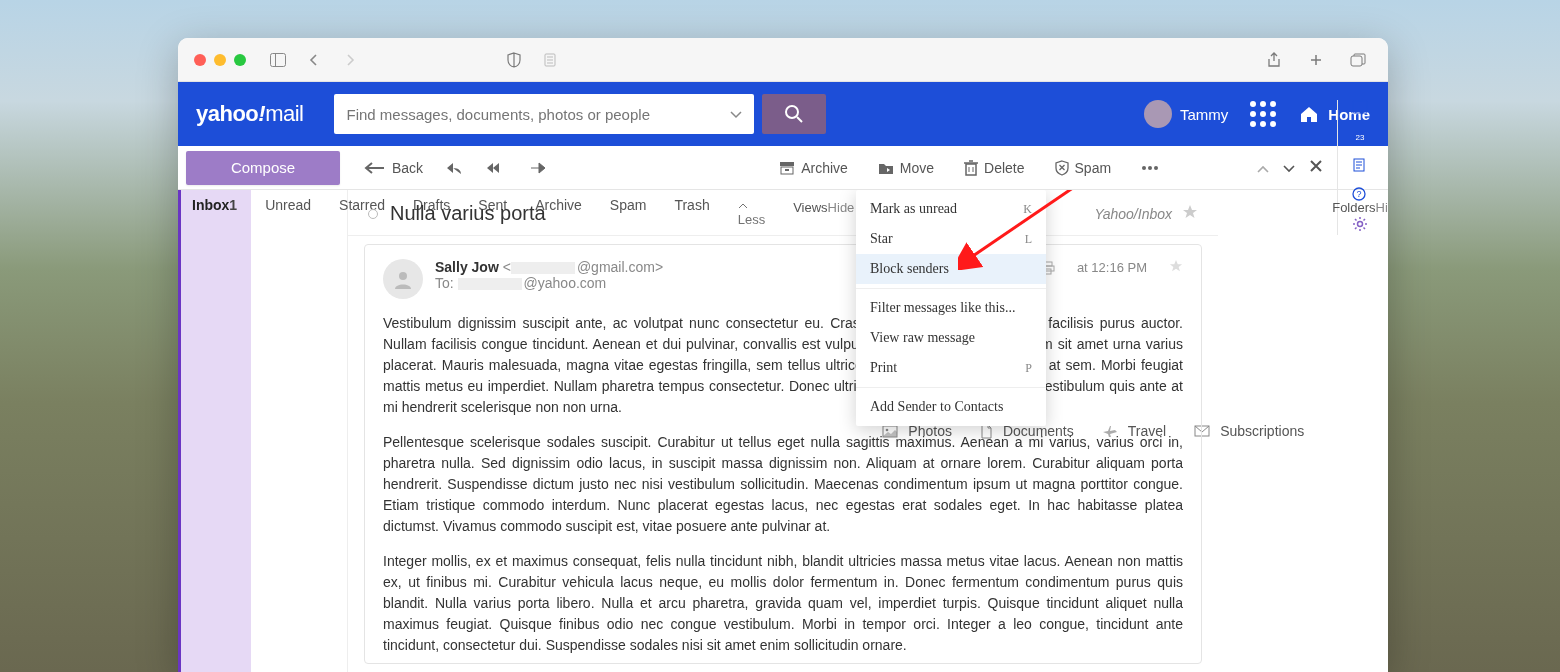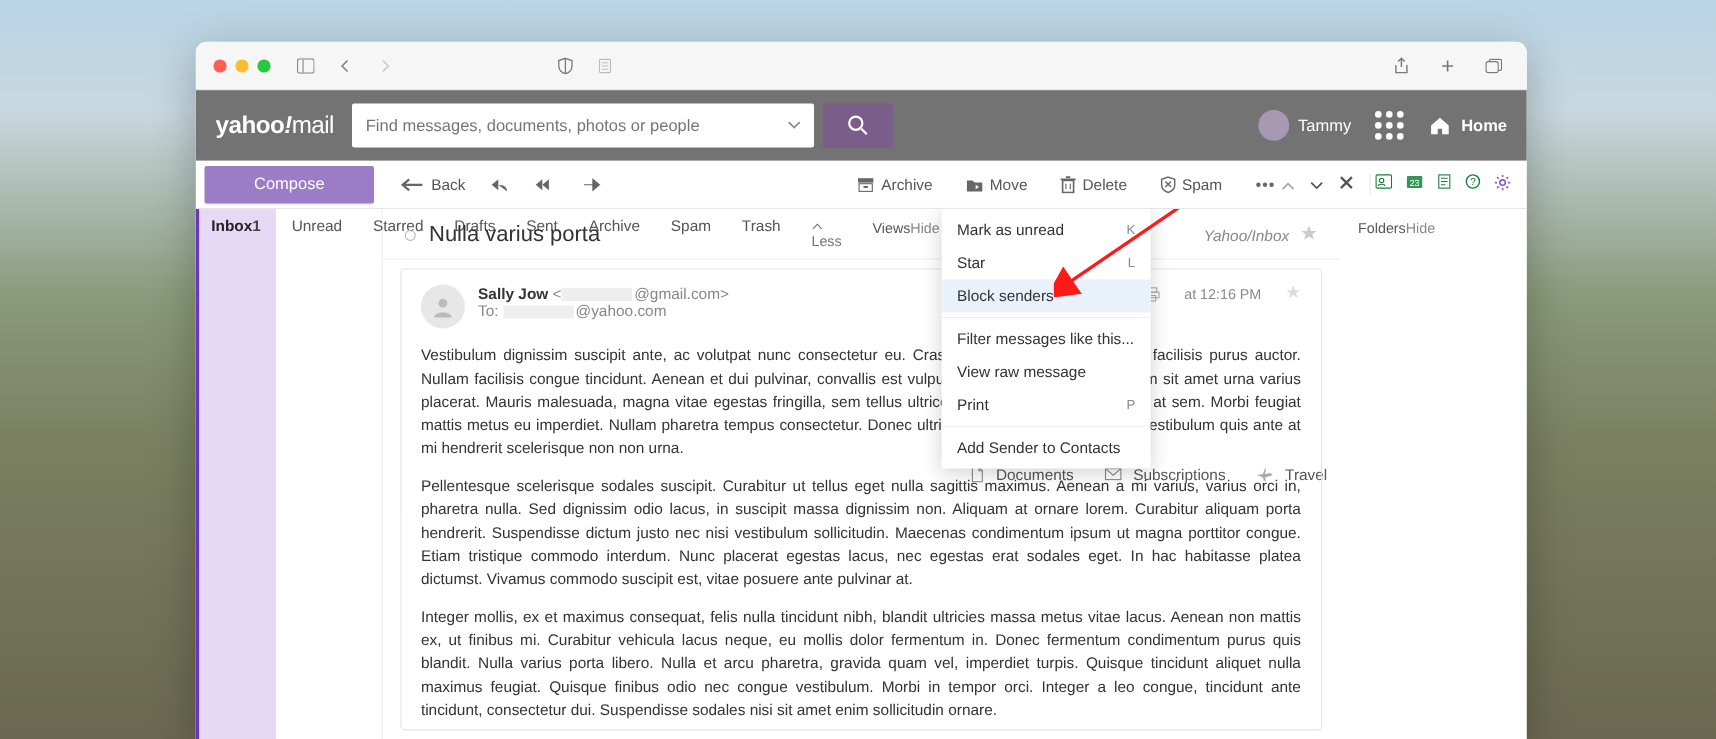--- a/index.html
+++ b/index.html
@@ -52,29 +52,29 @@
     gap:6px;
     color:#777;
     font-size:13px;
   }
   .tb-right { margin-left:auto; display:flex; gap:14px; }
   .tb-icon { color:#7a7a7a; }
 
   
   .yheader {
     height: 64px;
-    background: #737373;
+    background: #1d4ed8;
     display:flex;
     align-items:center;
     padding: 0 18px;
     gap: 12px;
   }
   .logo { color:#fff; font-size:22px; font-weight:700; letter-spacing:-0.5px; }
   .logo .bang { font-style:italic; }
-  .searchwrap { display:flex; margin-left: 5px; }
+  .searchwrap { display:flex; margin-left: 19px; }
   .searchbox {
     width: 420px; height: 40px;
     background:#fff;
     display:flex; align-items:center;
     padding: 0 12px;
     border-radius:2px;
   }
   .searchbox input {
     border:none; outline:none; flex:1; font-size:15px; color:#555;
   }
@@ -110,21 +110,21 @@
     display:flex; align-items:center; justify-content:center;
     box-shadow:0 1px 2px rgba(0,0,0,0.08);
   }
   .ytb-mid {
     display:flex; align-items:center; gap:10px; padding-left:10px;
   }
   .ytb-btn { display:flex; align-items:center; gap:6px; padding:4px 6px; color:#555; }
   .ytb-ic { color:#666; }
   .ytb-actions { display:flex; align-items:center; gap:18px; margin-left:220px; }
   .ytb-nav { margin-left:auto; display:flex; align-items:center; gap:14px; padding-right:10px; color:#777; }
-  .ytb-small-icons { display:flex; gap:12px; color:#15803d; border-left:1px solid #e5e5e5; padding-left:4px;}
+  .ytb-small-icons { display:flex; gap:12px; color:#1d4ed8; border-left:1px solid #e5e5e5; padding-left:14px;flex-direction:column;}
   .ytb-small-icons .gear { color:#8561c5; }
 
   
   .ymain {
     flex:1; display:flex; overflow:hidden;
   }
   .sidebar {
     width:170px; border-right:1px solid #eee; font-size:14px; color:#555;
     display:flex; flex-direction:row;
   }
@@ -169,21 +169,21 @@
     top:0px;
     left:508px;
     width:190px;
     background:#fff;
     box-shadow:0 4px 18px rgba(0,0,0,0.18);
     border-radius:2px;
     z-index:10;
     padding:4px 0;
     font-size:14px; color:#333;
   }
-  .dd-item { padding:7px 14px; display:flex; justify-content:space-between; align-items:center;}
+  .dd-item { padding:7px 14px; display:flex; justify-content:space-between; align-items:center;font-family:Liberation Serif, serif;}
   .dd-item.hover { background:#e9f2fb; }
   .dd-sep { height:1px; background:#eee; margin:4px 0; }
   .dd-key { color:#888; font-size:12px; }
 
   
   .arrow {
     position:absolute;
     top:-30px;
     left:610px;
     z-index:11;
@@ -443,38 +443,46 @@
             <path d="M1 6 L5 2 L9 6" fill="none" stroke="currentColor"></path>
           </svg>
         <span>Less</span>
       </div>
 
       <div class="section-h">
         <span>Views</span>
         <span style="color:#888">Hide</span>
       </div>
       <div class="view">
+        <svg width="16" height="13" viewBox="0 0 16 13">
+            <rect x="1" y="1" width="14" height="11" fill="none" stroke="currentColor"></rect>
+            <circle cx="5" cy="5" r="1.3" fill="currentColor"></circle>
+            <path d="M1 11 L6 7 L9 9 L13 5 L15 7 V12 H1 Z" fill="currentColor" opacity="0.5"></path>
+          </svg>
+        <span>Photos</span>
+      </div>
+      <div class="view">
         <svg width="13" height="15" viewBox="0 0 13 15">
             <path d="M2 1 H8 L11 4 V14 H2 Z" fill="none" stroke="currentColor"></path>
             <path d="M8 1 V4 H11" fill="none" stroke="currentColor"></path>
           </svg>
         <span>Documents</span>
+      </div>
+      <div class="view">
+        <svg width="16" height="14" viewBox="0 0 16 14">
+            <path d="M1 8 L6 7 L8 2 L9 2 L8 7 L13 6 L15 8 L8 10 L9 13 L7 13 L6 10 Z" fill="currentColor" opacity="0.7"></path>
+          </svg>
+        <span>Travel</span>
       </div>
       <div class="view">
         <svg width="16" height="12" viewBox="0 0 16 12">
             <rect x="1" y="1" width="14" height="10" fill="none" stroke="currentColor"></rect>
             <path d="M1 1 L8 7 L15 1" fill="none" stroke="currentColor"></path>
           </svg>
         <span>Subscriptions</span>
-      </div>
-      <div class="view">
-        <svg width="16" height="14" viewBox="0 0 16 14">
-            <path d="M1 8 L6 7 L8 2 L9 2 L8 7 L13 6 L15 8 L8 10 L9 13 L7 13 L6 10 Z" fill="currentColor" opacity="0.7"></path>
-          </svg>
-        <span>Travel</span>
       </div>
 
       <div class="section-h">
         <span>Folders</span>
         <span style="color:#888">Hide</span>
       </div>
     </div>
 
     <div class="content">
       <div class="subj-row">

